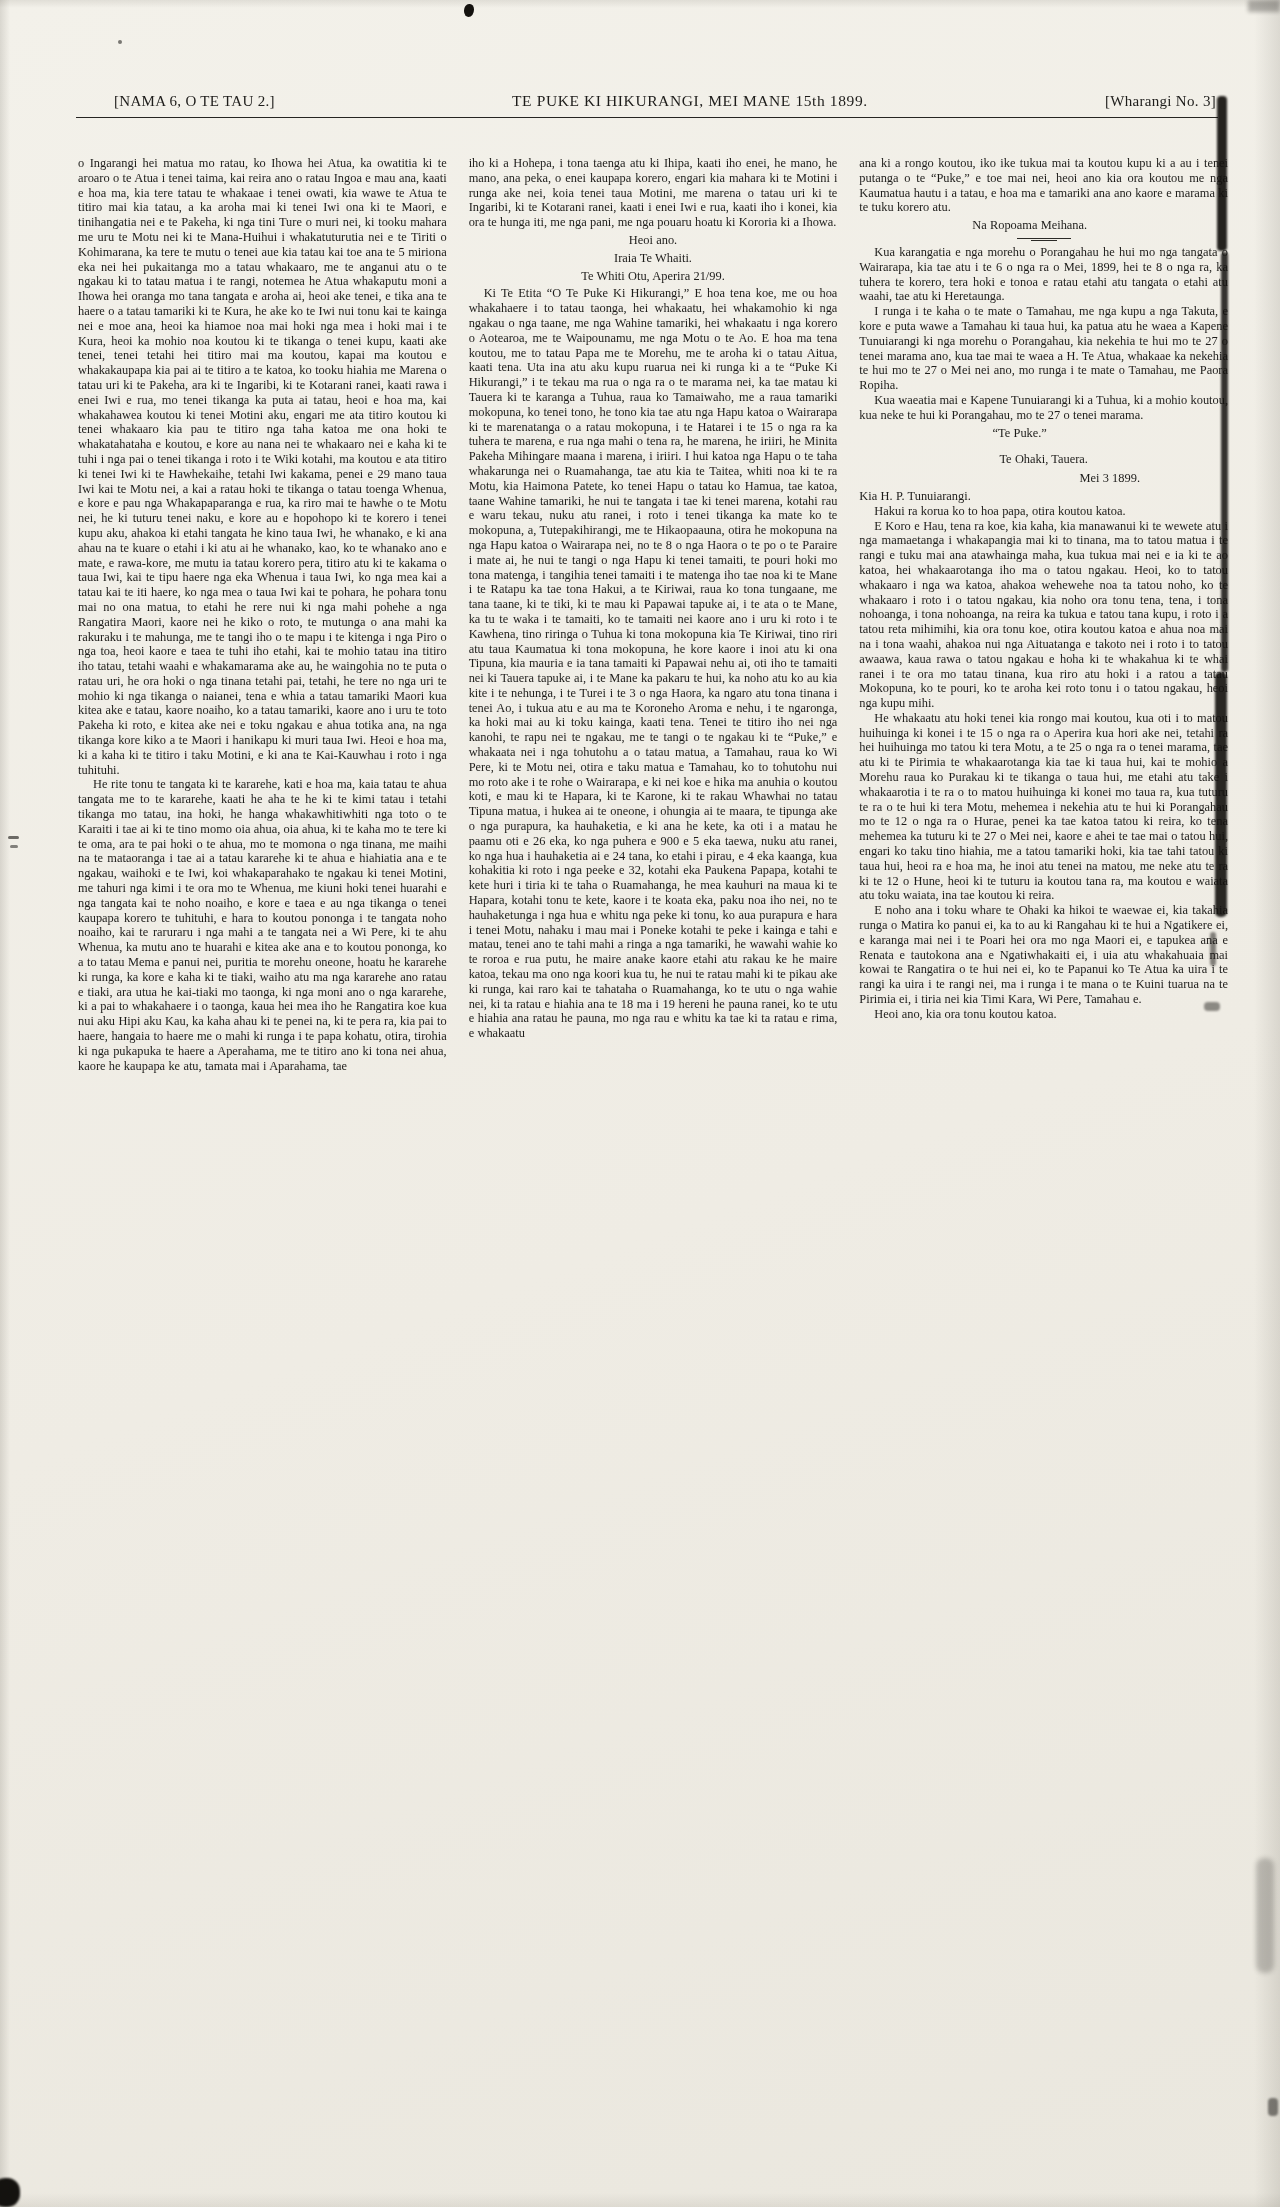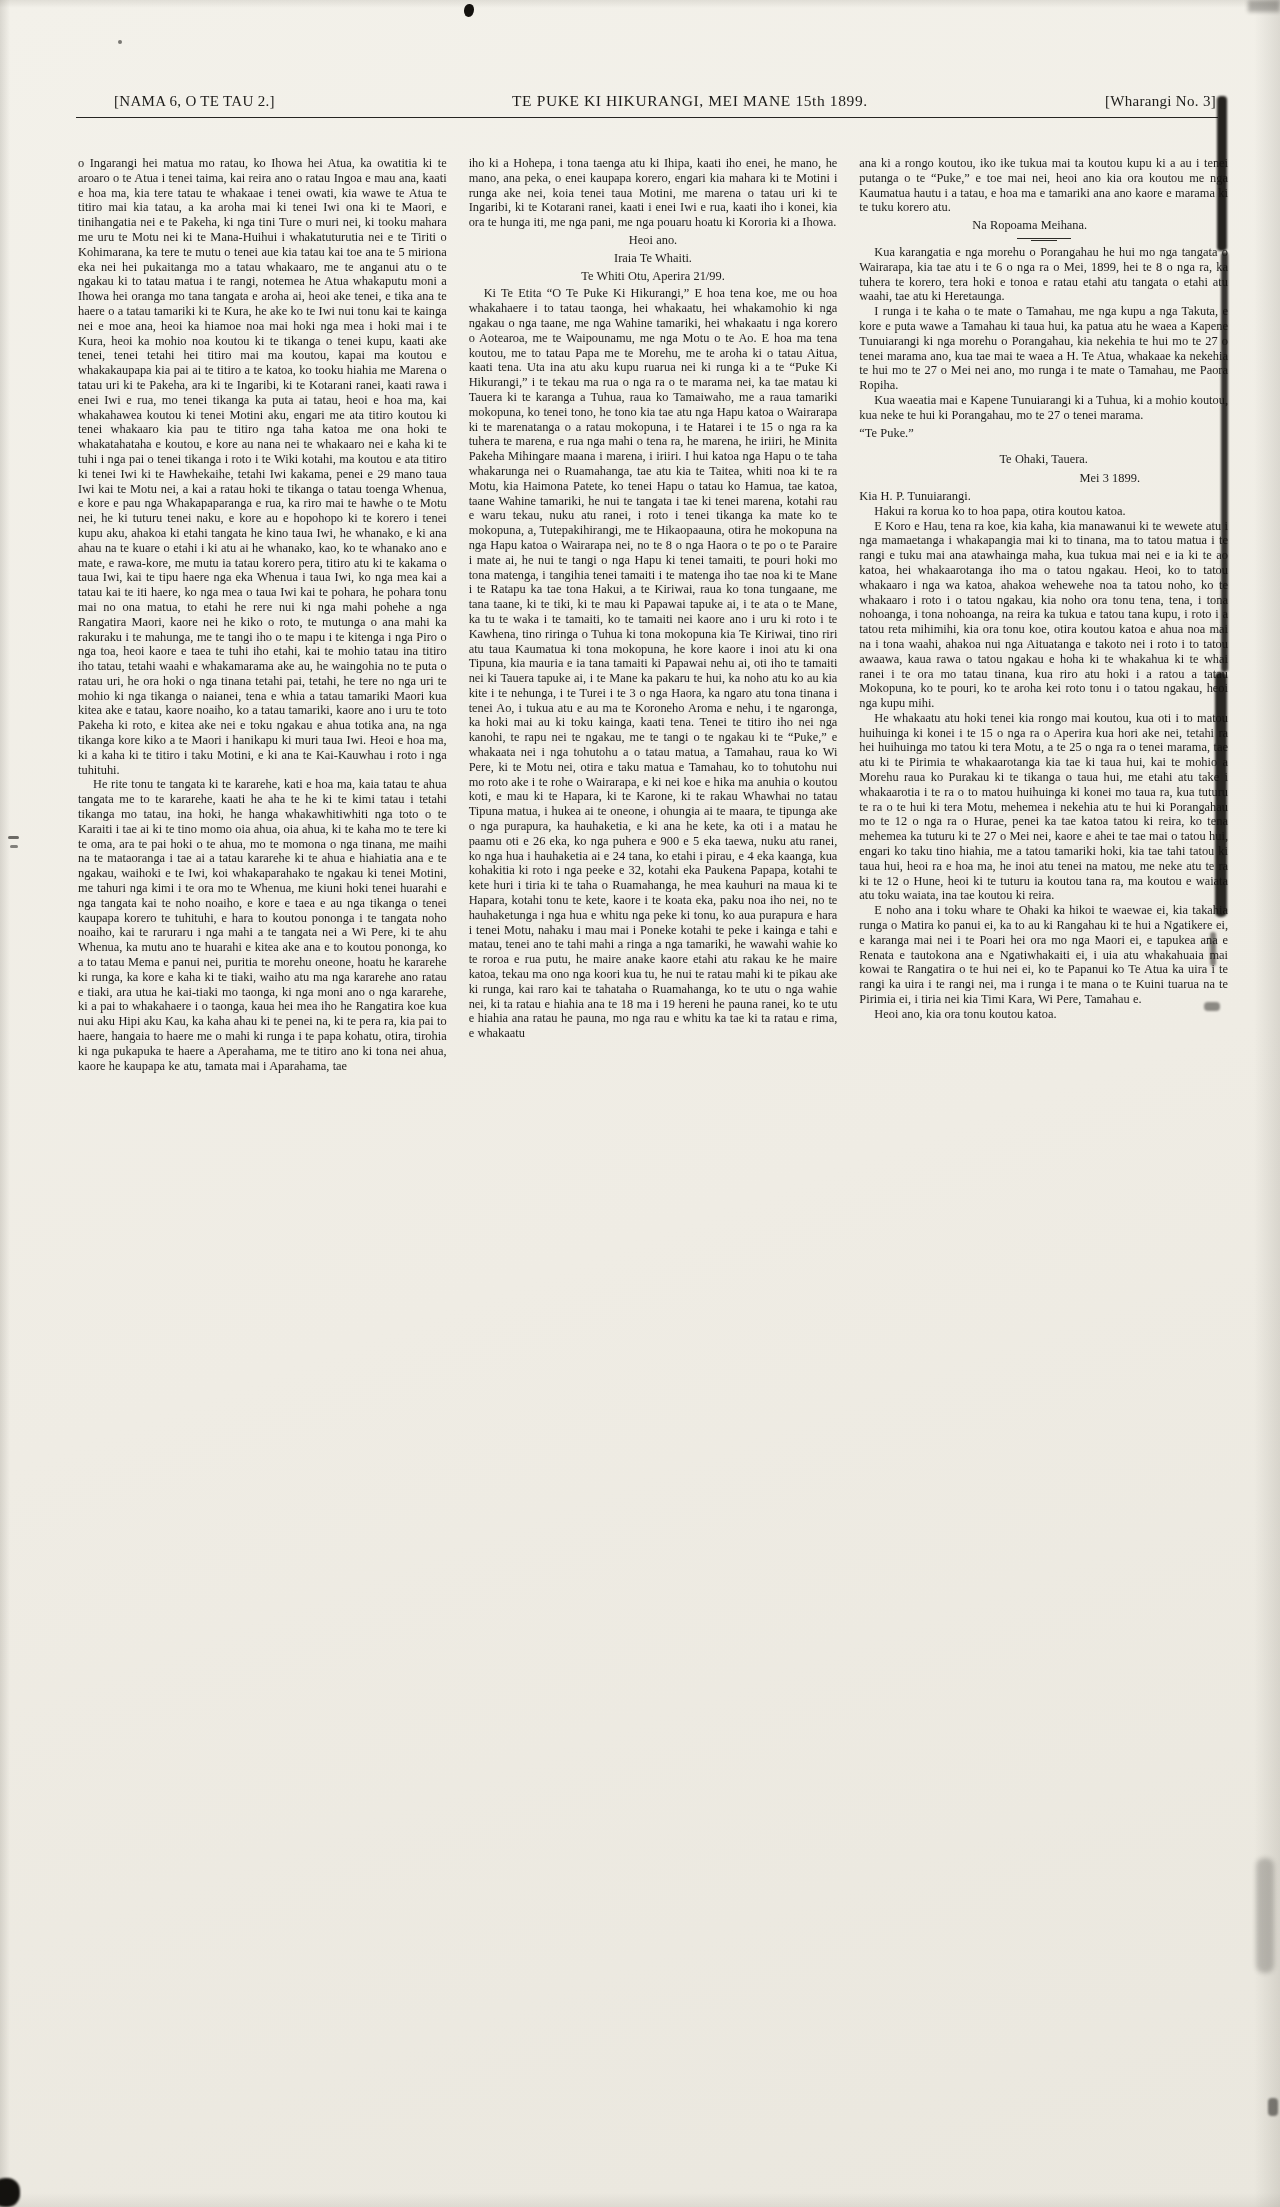--- a/index.html
+++ b/index.html
@@ -28,21 +28,21 @@
     display:flex;gap:22px;align-items:flex-start;margin-top:26px;
   }
   .col{flex:1 1 0;font-size:12.4px;line-height:14.8px;text-align:justify;
     word-spacing:.2px;}
   .blk{margin:0;}
   .indent{text-indent:15px;}
   .flush{text-indent:0;}
   .center{text-align:center;margin:3px 0;}
   .heading{text-align:center;margin:12px 0 4px 0;}
   .right{text-align:center;padding-right:28px;margin:3px 0;}
-  .right-far{text-align:left;padding-right:48px;margin:3px 0;}
+  .right-far{text-align:center;padding-right:48px;margin:3px 0;}
   .dateline{text-align:right;padding-right:88px;margin:3px 0;}
   .divider{width:54px;margin:5px auto 6px auto;border-top:1.2px solid #2b2a27;position:relative;}
   .divider::after{content:"";position:absolute;left:14px;top:1px;width:26px;border-top:1px solid #2b2a27;}
   
   .artifact{position:absolute;background:#14120f;pointer-events:none;}
   .a-top-speck{left:464px;top:4px;width:10px;height:13px;border-radius:50% 40% 55% 45%;filter:blur(.6px);}
   .a-top-dot{left:118px;top:40px;width:4px;height:4px;border-radius:50%;opacity:.55;}
   .a-tr-smudge{left:1248px;top:0;width:32px;height:12px;opacity:.3;filter:blur(2px);}
   .a-r1{left:1217px;top:96px;width:10px;height:155px;border-radius:4px;filter:blur(1px);opacity:.92;}
   .a-r2{left:1221px;top:252px;width:7px;height:420px;border-radius:4px;filter:blur(1px);opacity:.85;}

